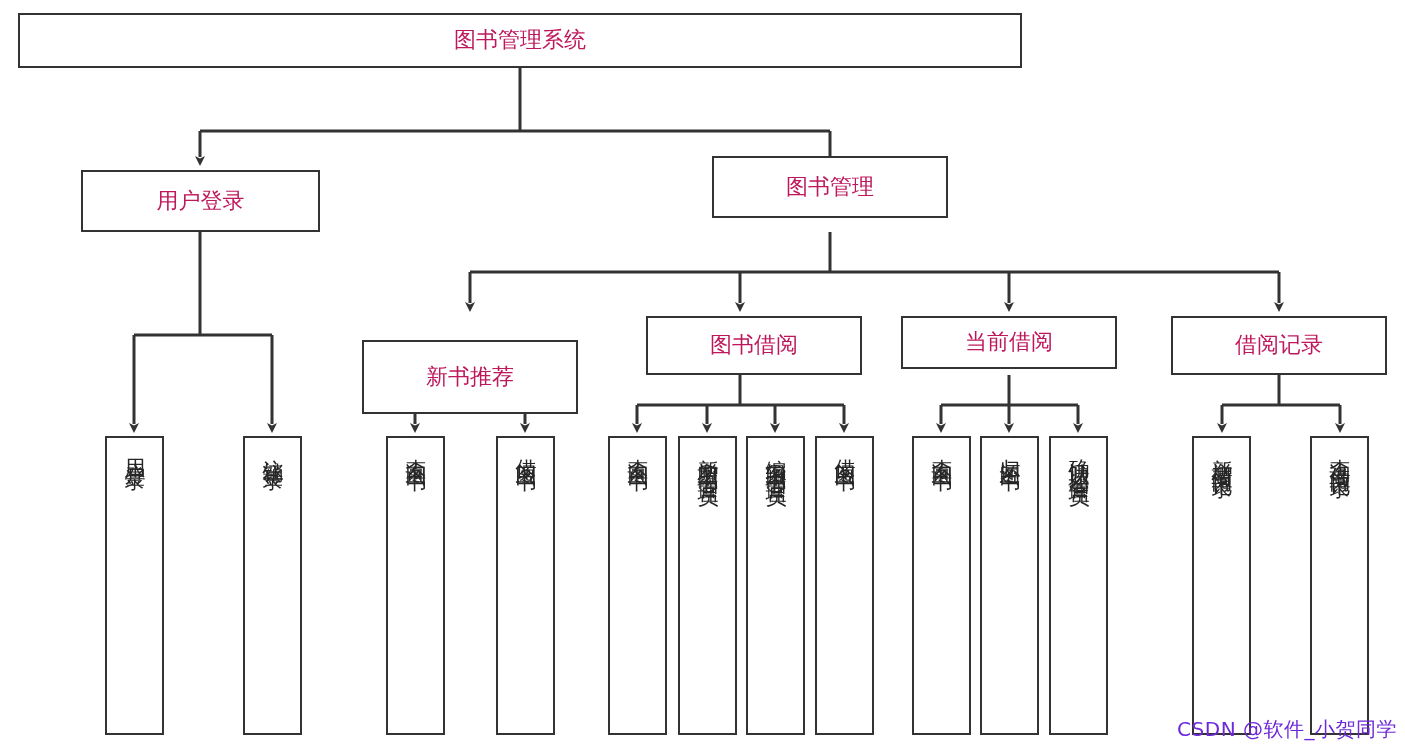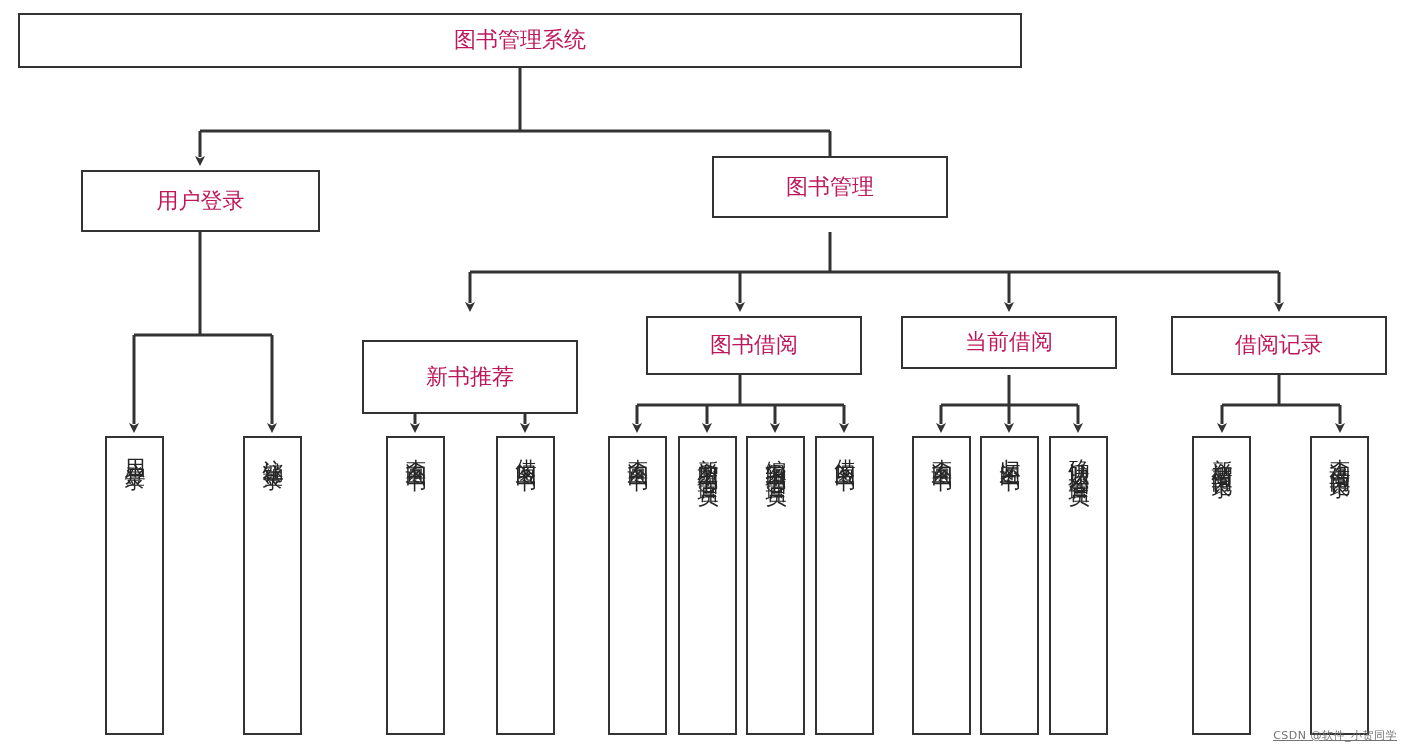--- a/index.html
+++ b/index.html
@@ -61,26 +61,25 @@
     white-space: nowrap;
   }
   .leaf-center {
     align-items: center;
     padding-top: 0;
   }
   .watermark {
     position: absolute;
     right: 8px;
     bottom: 4px;
-    font-size: 11px;
-    color: #737373;
+    font-size: 20px;
+    color: #6d28d9;
     white-space: nowrap;
     letter-spacing: 0.5px;
     pointer-events: none;
-    text-decoration: underline;
   }
 </style>
 </head>
 <body>
 
 <div id="diagram-root">
 
   <svg class="diagram-canvas" viewBox="0 0 1405 747">
     <defs>
       <marker id="arrow" markerWidth="12" markerHeight="12" refX="1" refY="5" orient="auto" markerUnits="userSpaceOnUse">

